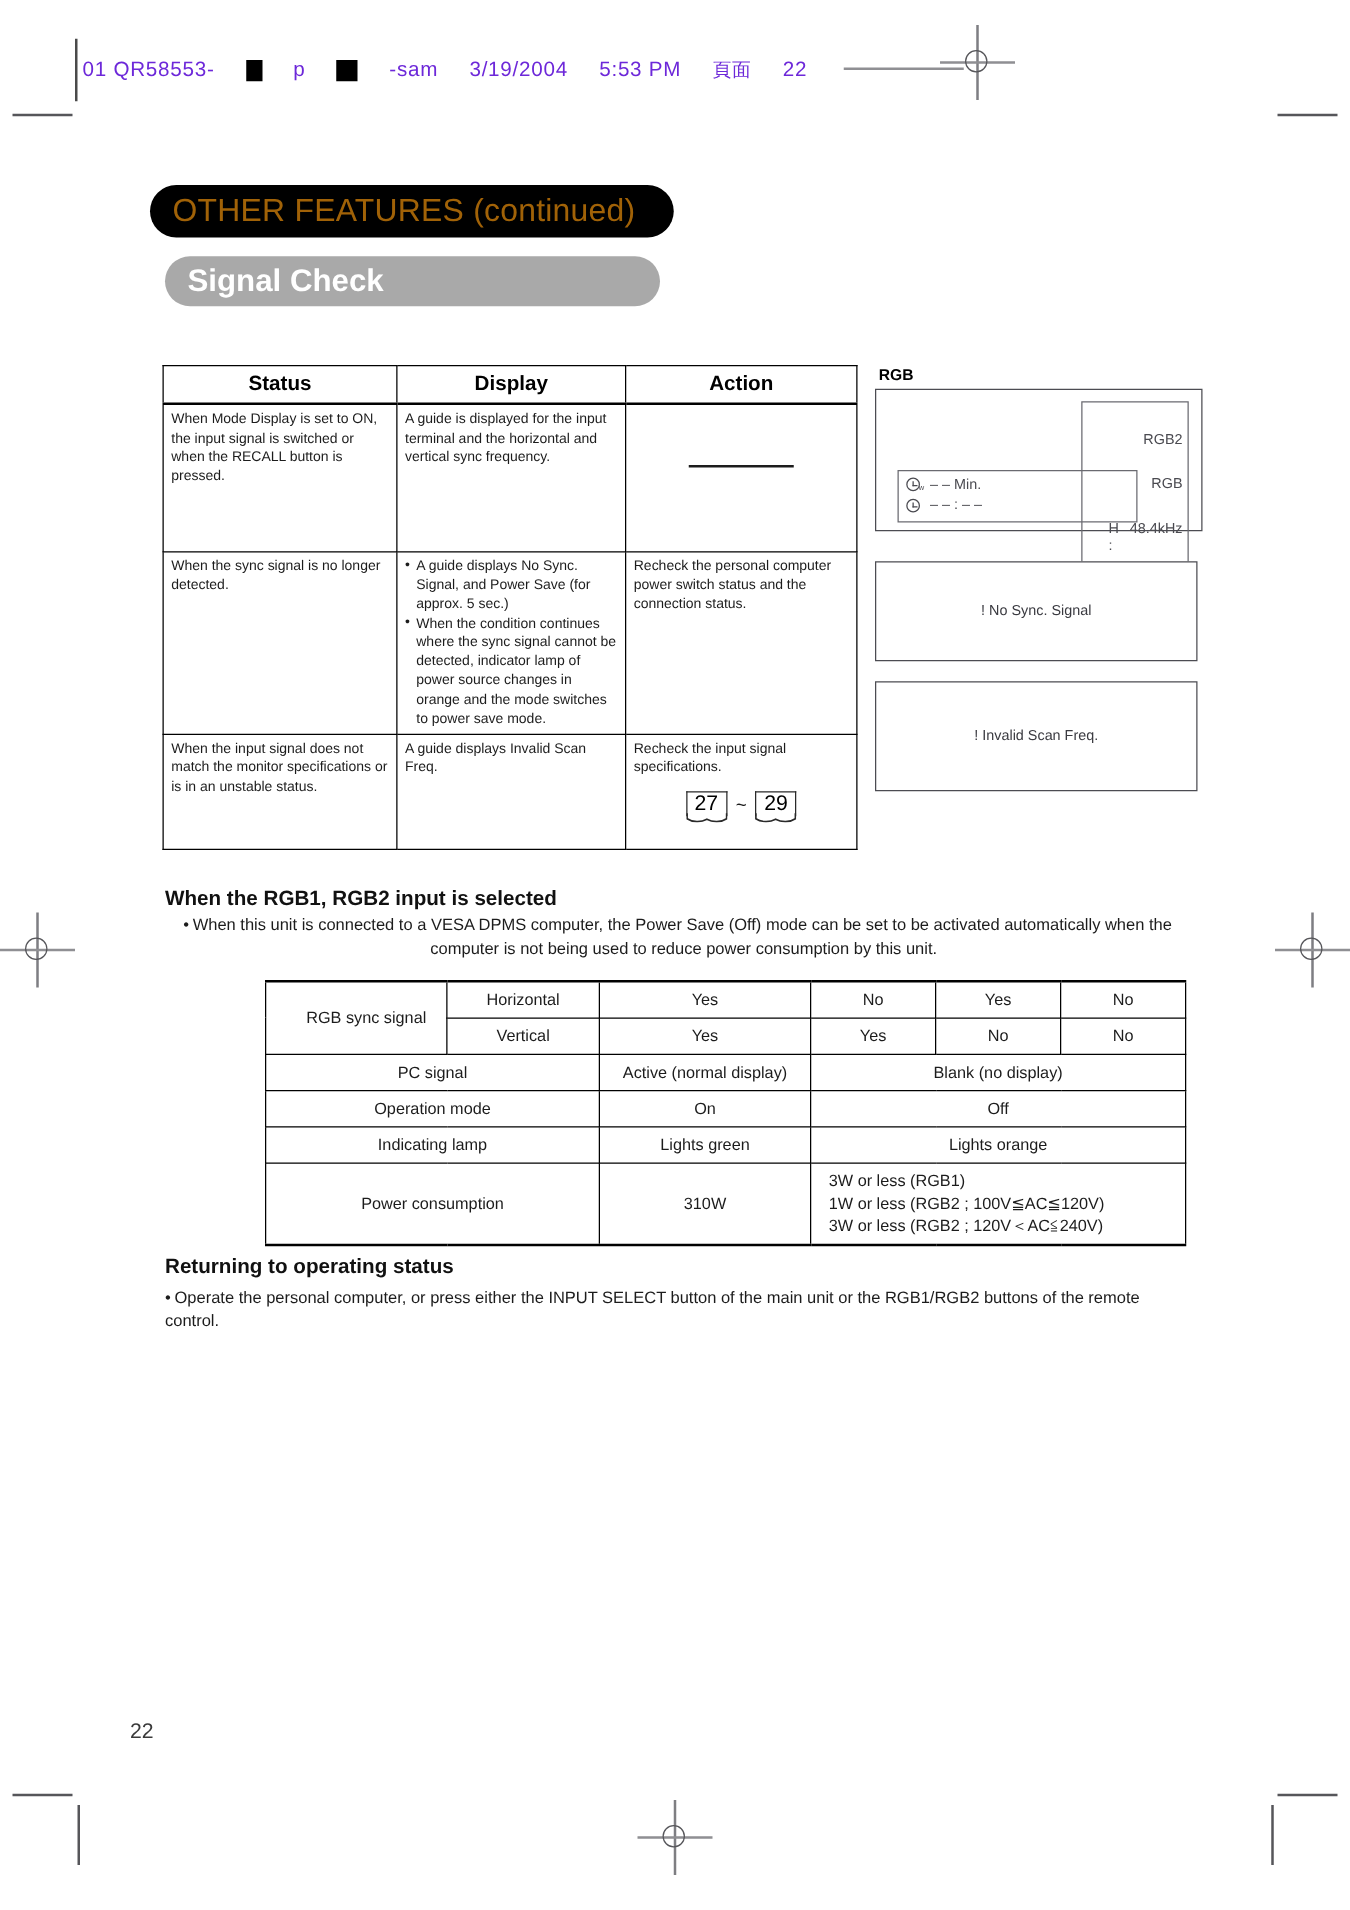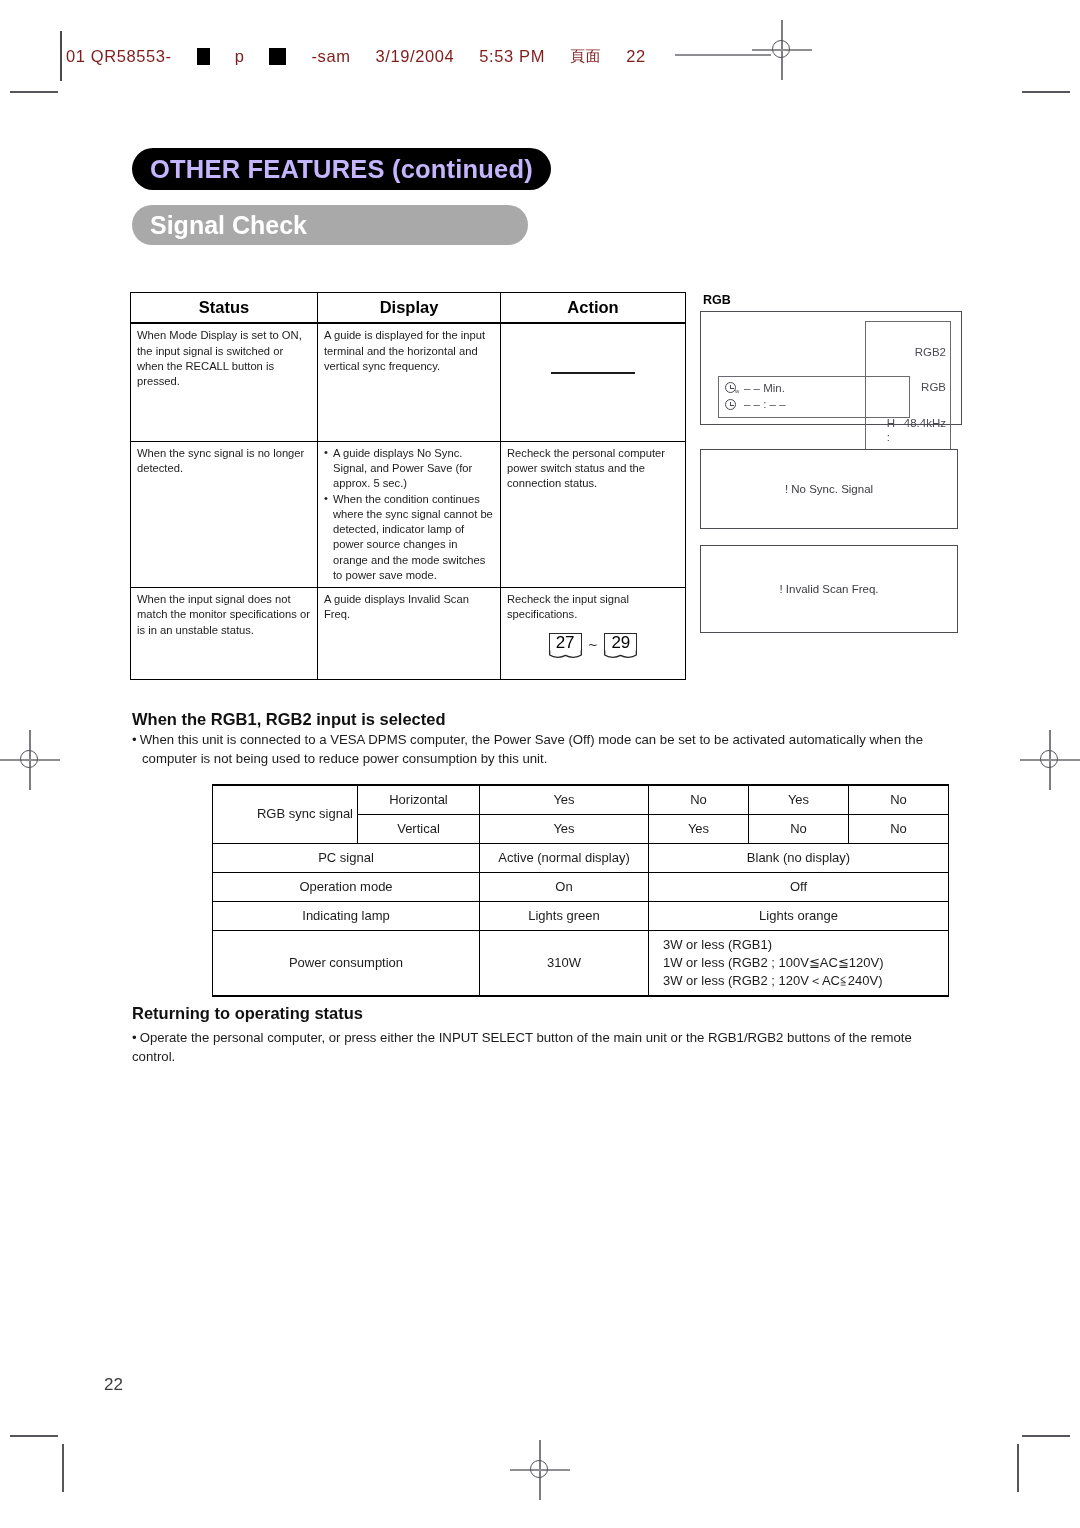--- a/index.html
+++ b/index.html
@@ -60,21 +60,21 @@
   .slug {
     position: absolute;
     left: 66px;
     top: 34px;
     height: 44px;
     display: flex;
     align-items: center;
     gap: 25px;
     font-size: 16.5px;
     letter-spacing: 0.6px;
-    color: #7f1d1d;
+    color: #6d28d9;
     white-space: nowrap;
   }
   .slug .rule-left {
     position: absolute;
     left: -6px;
     top: -3px;
     width: 1.5px;
     height: 50px;
     background: #4a4a4a;
   }
@@ -92,29 +92,29 @@
     width: 96px;
     height: 1.5px;
     background: #8f8f93;
     margin-left: 4px;
     margin-bottom: 2px;
   }
 
   
   .banner-black {
     position: absolute;
-    left: 132px;
+    left: 120px;
     top: 148px;
     width: 419px;
     height: 42px;
     background: #000000;
     border-radius: 21px;
-    color: #c4b5fd;
+    color: #a16207;
     font-size: 25.5px;
-    font-weight: bold;
+    font-weight: normal;
     letter-spacing: 0.2px;
     display: flex;
     align-items: center;
     padding-left: 18px;
     box-sizing: border-box;
   }
   .banner-gray {
     position: absolute;
     background: #a9a9a9;
     border-radius: 20px;
@@ -150,21 +150,21 @@
   #sub-returning { top: 1004px; }
 
   .bullet-para {
     position: absolute;
     left: 132px;
     font-size: 13.2px;
     line-height: 1.42;
     color: #1c1c1c;
     width: 820px;
   }
-  #para-vesa { top: 731px; }
+  #para-vesa { top: 731px; text-align: center; }
   #para-returning { top: 1029px; }
   .bullet-para .bdot { margin-right: 3px; }
   .bullet-para .ind { display: block; padding-left: 10px; }
 
   
   #signal-table {
     position: absolute;
     left: 130px;
     top: 292px;
     width: 552px;
@@ -344,21 +344,21 @@
     color: #1c1c1c;
     padding: 5px 4px;
     line-height: 1.38;
   }
   #powersave-table .c0 { width: 120px; }
   #powersave-table .c1 { width: 113px; }
   #powersave-table .c2 { width: 160px; }
   #powersave-table .c3 { width: 91px; }
   #powersave-table .c4 { width: 91px; }
   #powersave-table .c5 { width: 91px; }
-  #powersave-table .left-pad { text-align: right; padding-left: 20px; }
+  #powersave-table .left-pad { text-align: center; padding-left: 20px; }
   #powersave-table .outer-top { border-top-width: 2.2px; }
   #powersave-table .outer-bottom { border-bottom-width: 2.2px; }
 
   
   #page-number {
     position: absolute;
     left: 104px;
     top: 1375px;
     font-size: 17px;
     color: #3a3a3a;

